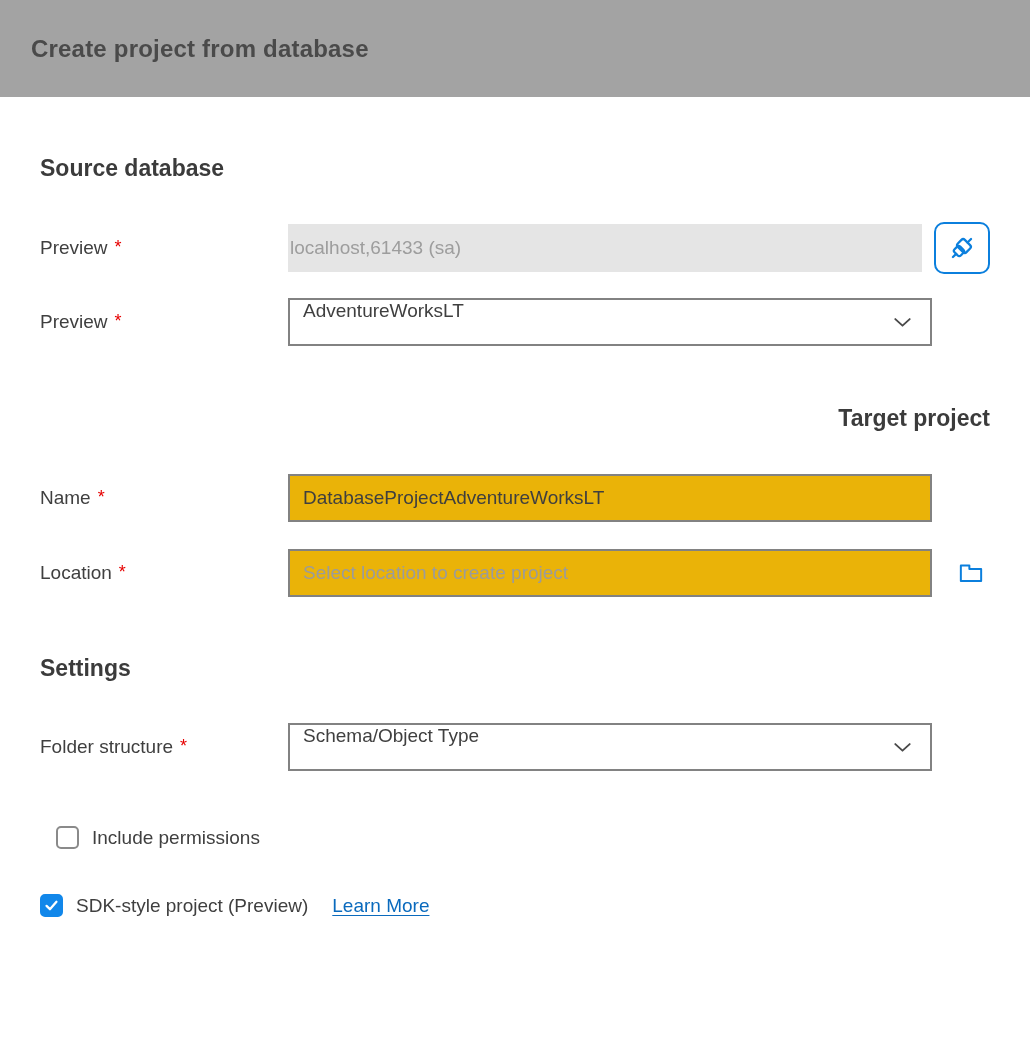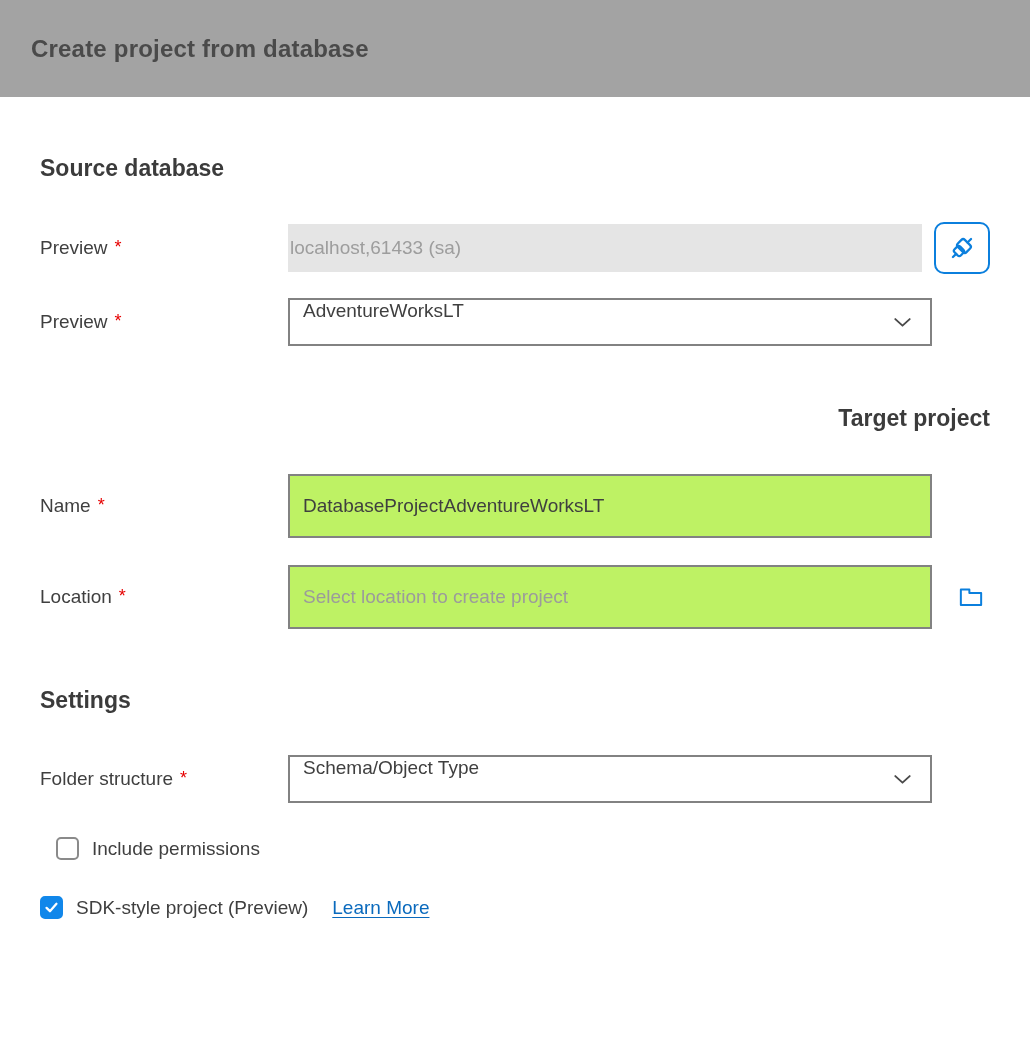--- a/index.html
+++ b/index.html
@@ -61,23 +61,23 @@
   .req {
     color: #e60000;
     margin-left: 7px;
     font-size: 18px;
     position: relative;
     top: -1px;
   }
 
   .text-input {
     width: 644px;
-    height: 64px;
+    height: 48px;
     border: 2px solid #828282;
-    background: #bef264;
+    background: #eab308;
     font-family: "Liberation Sans", "DejaVu Sans", sans-serif;
     font-size: 19px;
     color: #3f3f3f;
     padding: 0 13px;
     outline: none;
   }
   .text-input::placeholder { color: #9b9b9b; opacity: 1; }
 
   .disabled-input {
     border: none;
@@ -135,22 +135,22 @@
     display: flex;
     align-items: center;
     cursor: pointer;
   }
 
   
   .checkbox-row {
     display: flex;
     align-items: center;
   }
-  .row-permissions { margin-top: 34px; padding-left: 16px; }
-  .row-sdk         { margin-top: 36px; }
+  .row-permissions { margin-top: 55px; padding-left: 16px; }
+  .row-sdk         { margin-top: 45px; }
 
   .checkbox {
     width: 23px;
     height: 23px;
     flex: 0 0 23px;
     border: 2px solid #8a8a8a;
     border-radius: 5px;
     background: #ffffff;
     display: flex;
     align-items: center;

